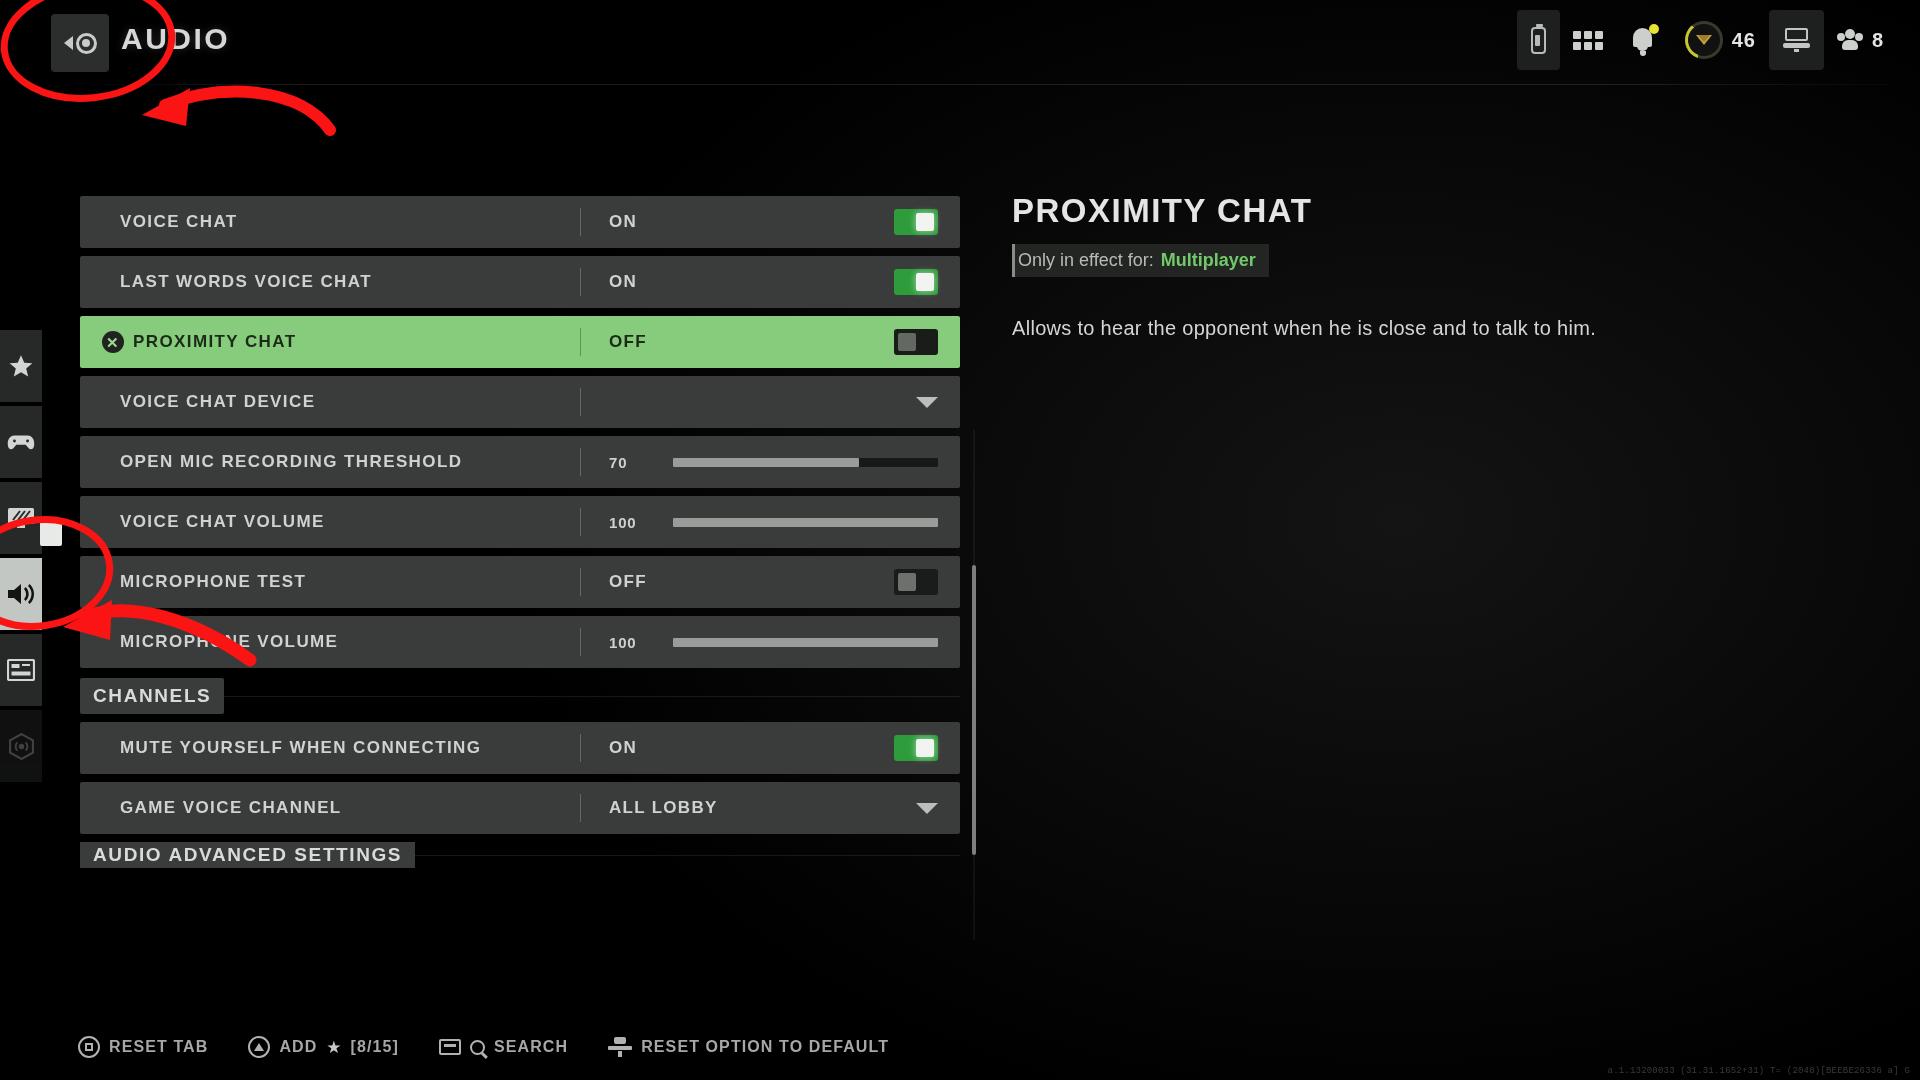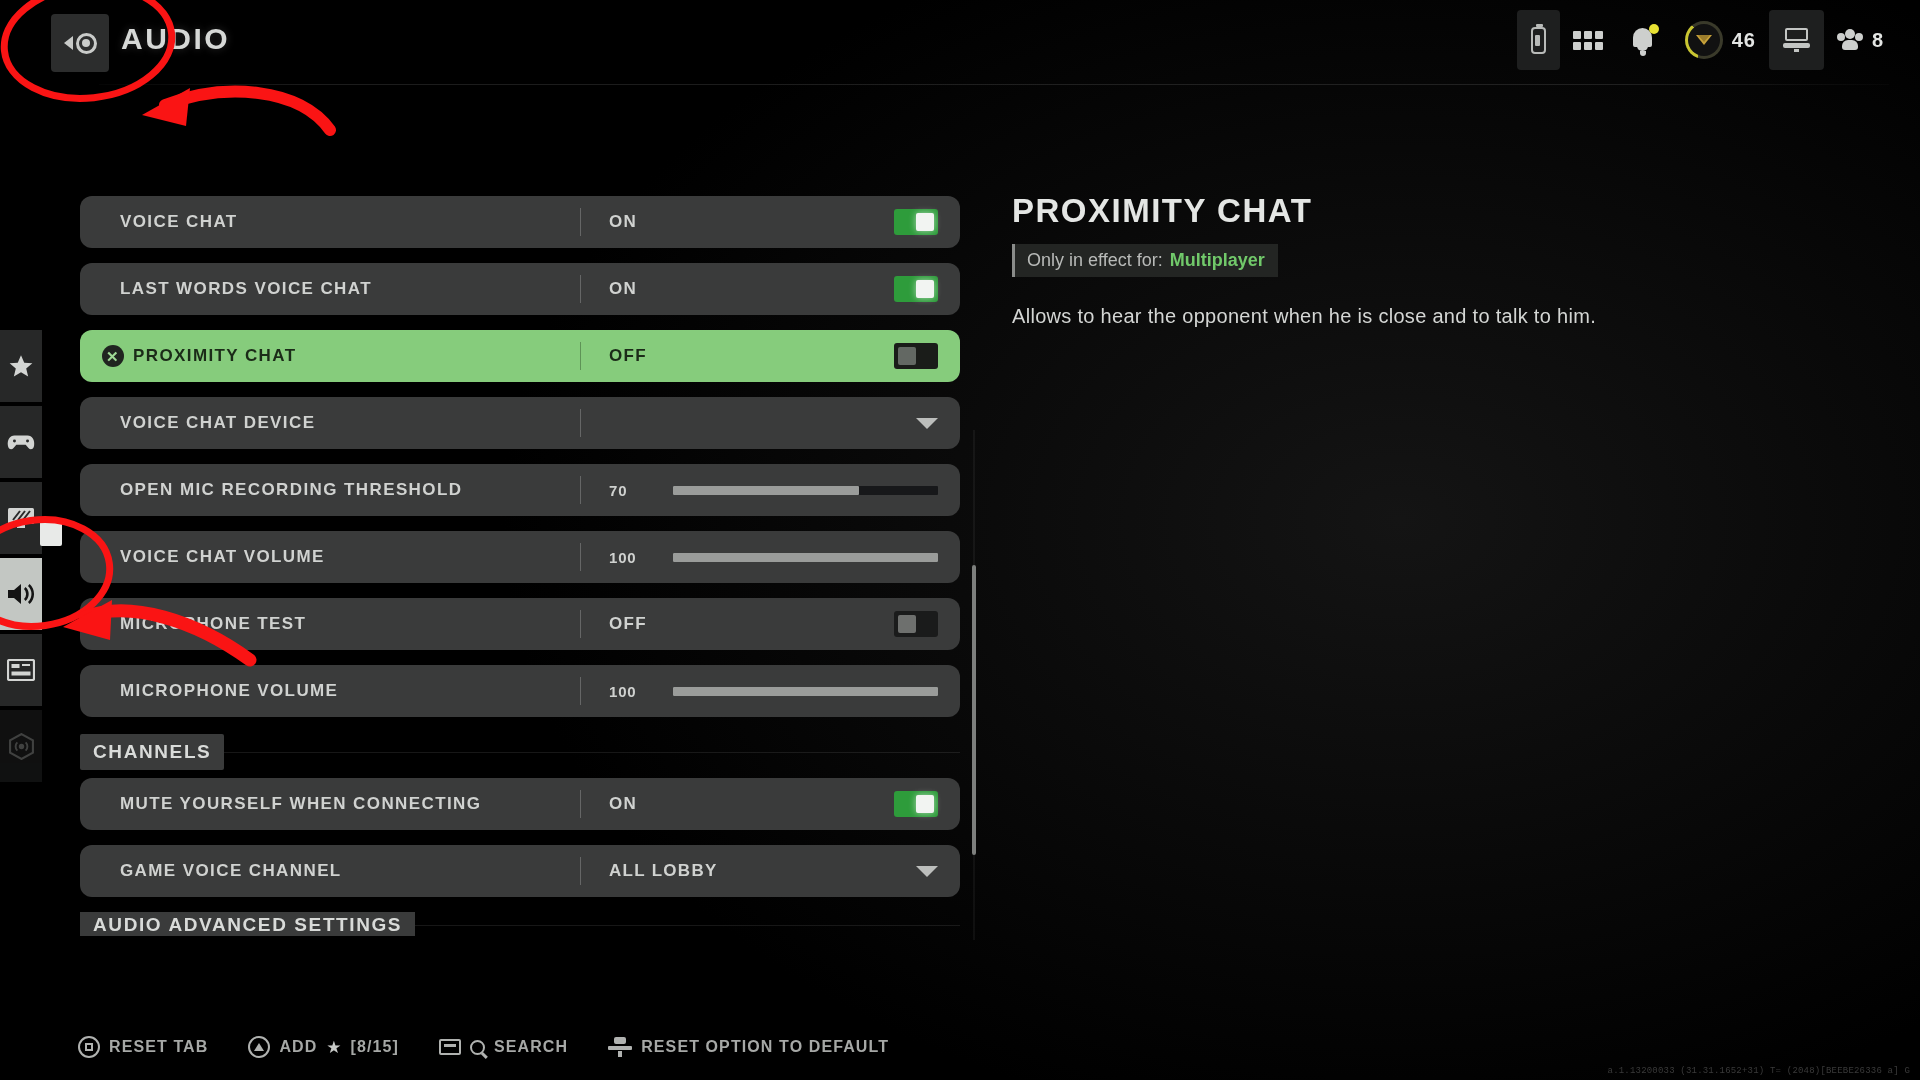--- a/index.html
+++ b/index.html
@@ -86,22 +86,22 @@
     background:#272828;
   }
   .side-item.selected { background:#c3c7c3; }
   .side-item.dim { opacity:0.42; }
   .ico { fill:#d3d5d3; }
   .side-item.selected .ico { fill:#141414; }
 
   
   #settings-panel { position:absolute; left:80px; top:196px; width:880px; height:740px; overflow:hidden; }
   .srow {
-    position:relative; height:52px; margin-bottom:15px;
-    background:#3a3b3b; border-radius:12px;
+    position:relative; height:52px; margin-bottom:8px;
+    background:#3a3b3b; border-radius:2px;
     display:flex; align-items:center;
   }
   .srow.highlight { background:#86cc7c; }
   .srow-label {
     flex:0 0 500px; padding-left:40px;
     font-size:17px; font-weight:bold; letter-spacing:1.4px; color:#d0d2d0;
     display:flex; align-items:center; gap:9px;
   }
   .srow.highlight .srow-label { color:#1b2b18; padding-left:22px; }
   .xbtn { width:22px;height:22px;border-radius:50%;background:#202420; display:flex;align-items:center;justify-content:center;flex:0 0 22px; }
@@ -139,25 +139,25 @@
   #list-scrollbar { position:absolute; left:972px; top:565px; width:4px; height:290px;
      background:#7d7f7d; border-radius:2px; }
   #list-scrollbar-track { position:absolute; left:973px; top:430px; width:2px; height:510px;
      background:rgba(255,255,255,0.05); }
 
   
   #detail { position:absolute; left:1012px; top:192px; width:800px; }
   #detail-title { font-size:33px; font-weight:bold; letter-spacing:1.5px; color:#e4e6e4; }
   #detail-effect {
     display:inline-flex; align-items:center; gap:7px; margin-top:14px;
-    background:#232523; padding:6px 13px 6px 12px; border-left:3px solid #8a8c8a;
+    background:#232523; padding:6px 13px 6px 3px; border-left:3px solid #8a8c8a;
   }
   #detail-effect .lbl { font-size:18px; color:#b8bab8; }
   #detail-effect .mode { font-size:18px; color:#71c96a; font-weight:bold; }
-  #detail-desc { margin-top:28px; font-size:20px; color:#d4d6d4; letter-spacing:0.3px; }
+  #detail-desc { margin-top:40px; font-size:20px; color:#d4d6d4; letter-spacing:0.3px; }
 
   
   #footer { position:absolute; left:78px; bottom:22px; display:flex; align-items:center; gap:40px; }
   .fitem { display:flex; align-items:center; gap:9px;justify-content:center; }
   .fitem .flabel { font-size:16px; font-weight:bold; letter-spacing:1.1px; color:#a6a8a6; }
   .btn-circle { width:22px;height:22px;border-radius:50%;border:2px solid #b0b2b0; display:flex;align-items:center;justify-content:center; }
   .btn-circle .sq { width:8px;height:8px;border:2px solid #b0b2b0; }
   .btn-circle .tri { width:0;height:0;border-left:5px solid transparent;border-right:5px solid transparent;border-bottom:8px solid #b0b2b0; }
   .star-glyph { color:#c8cac8; font-size:17px; }
   .kb-icon { width:22px;height:16px;border:2px solid #b0b2b0;border-radius:2px;position:relative; }

